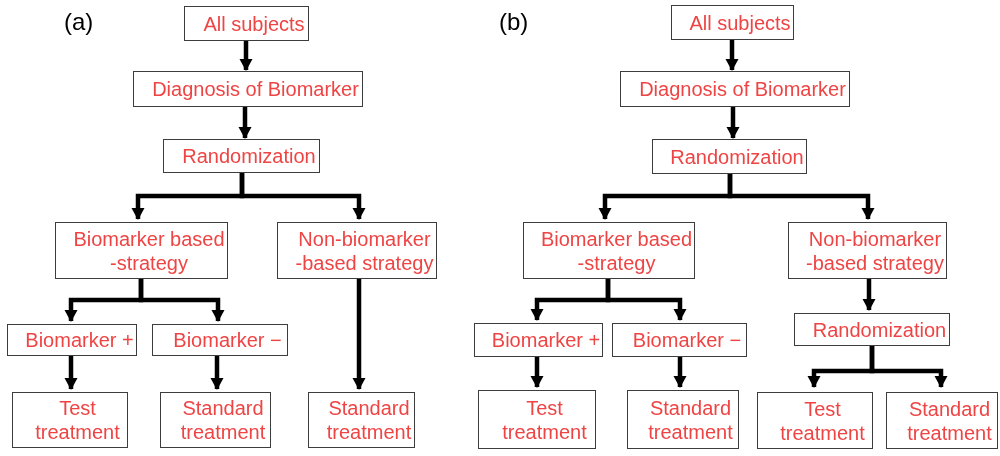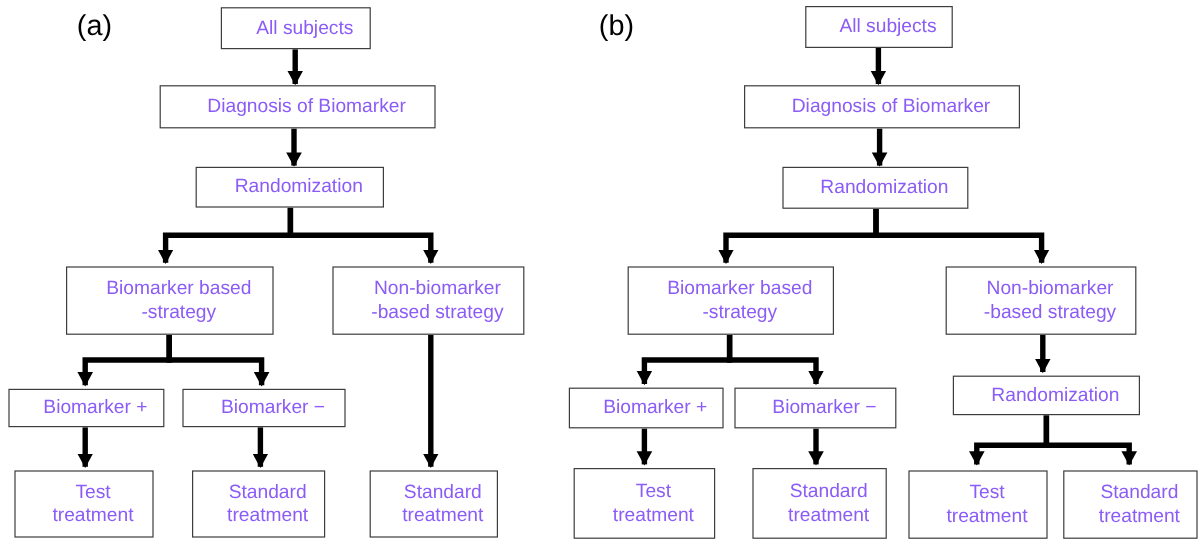--- a/index.html
+++ b/index.html
@@ -18,23 +18,23 @@
   .node {
     position: absolute;
     box-sizing: border-box;
     background: #ffffff;
     border: 1.5px solid #3d3d3d;
     display: flex;
     align-items: center;
     justify-content: center;
     text-align: center;
     white-space: pre-line;
-    font-size: 16px;
+    font-size: 20px;
     line-height: 1.2;
-    color: #8b5cf6;
+    color: #ef4444;
     padding-left: 15px;
   }
   .plabel {
     position: absolute;
     font-size: 24px;
     color: #000000;
   }
 </style>
 </head>
 <body>

